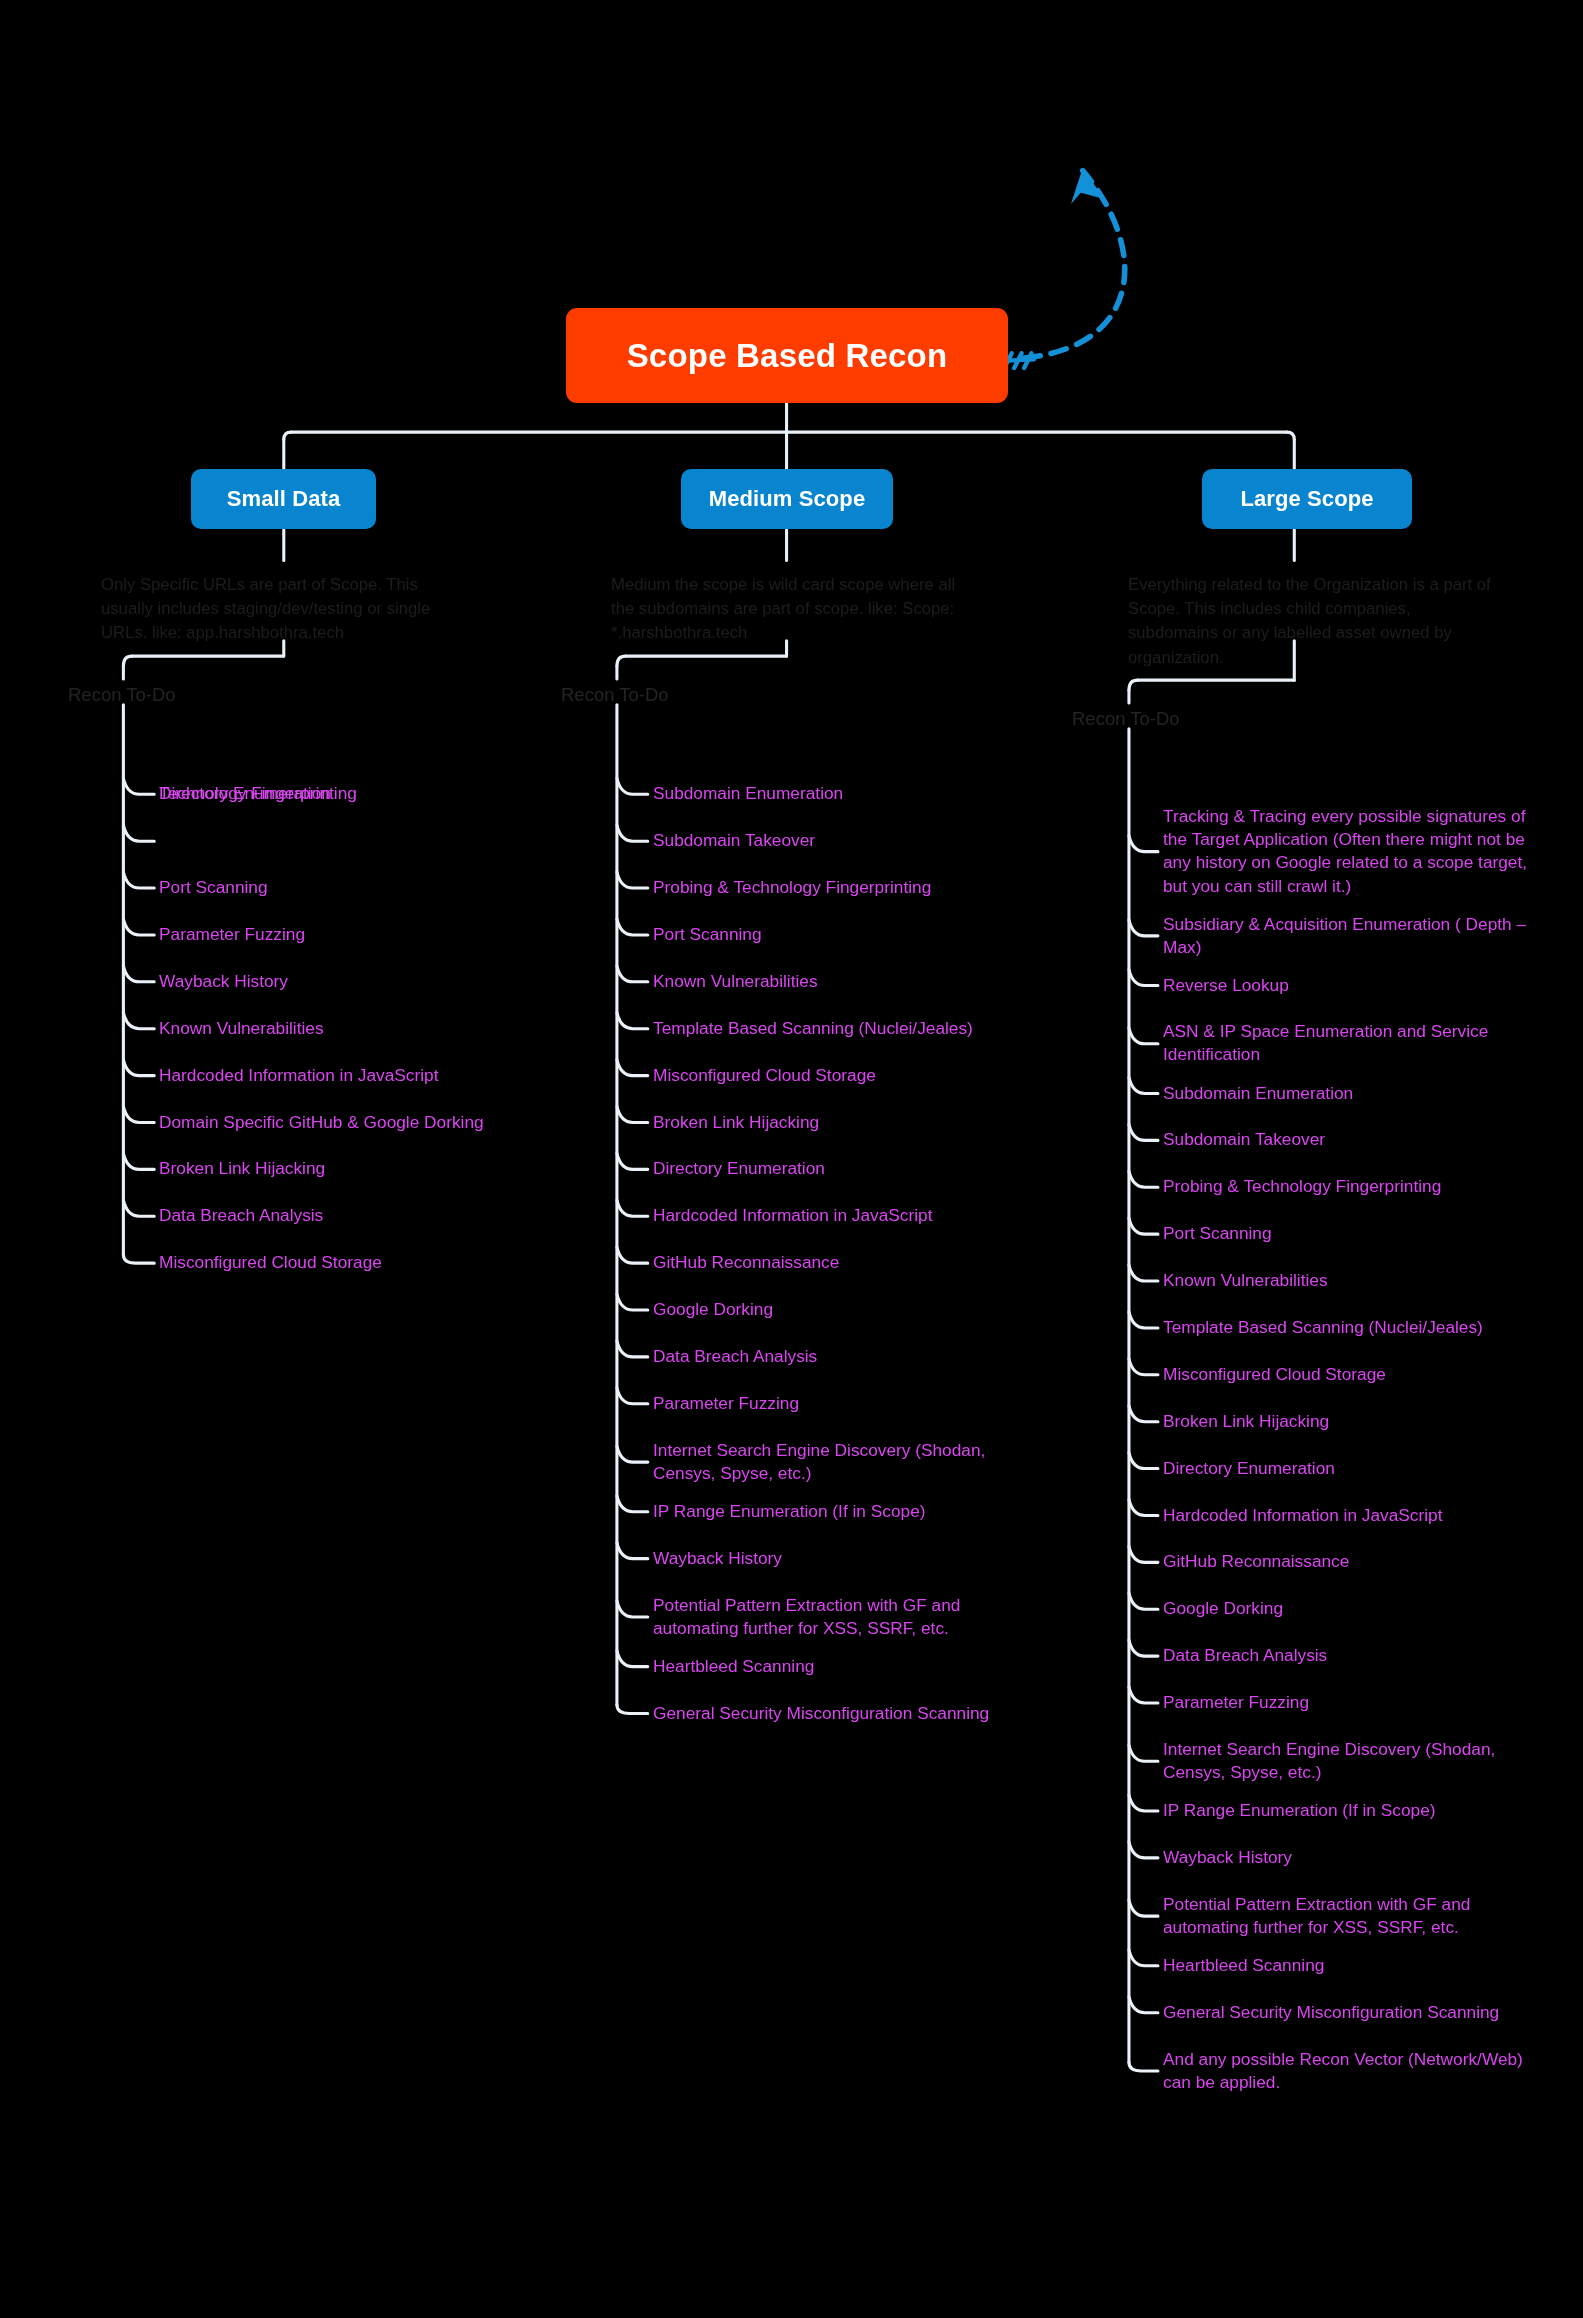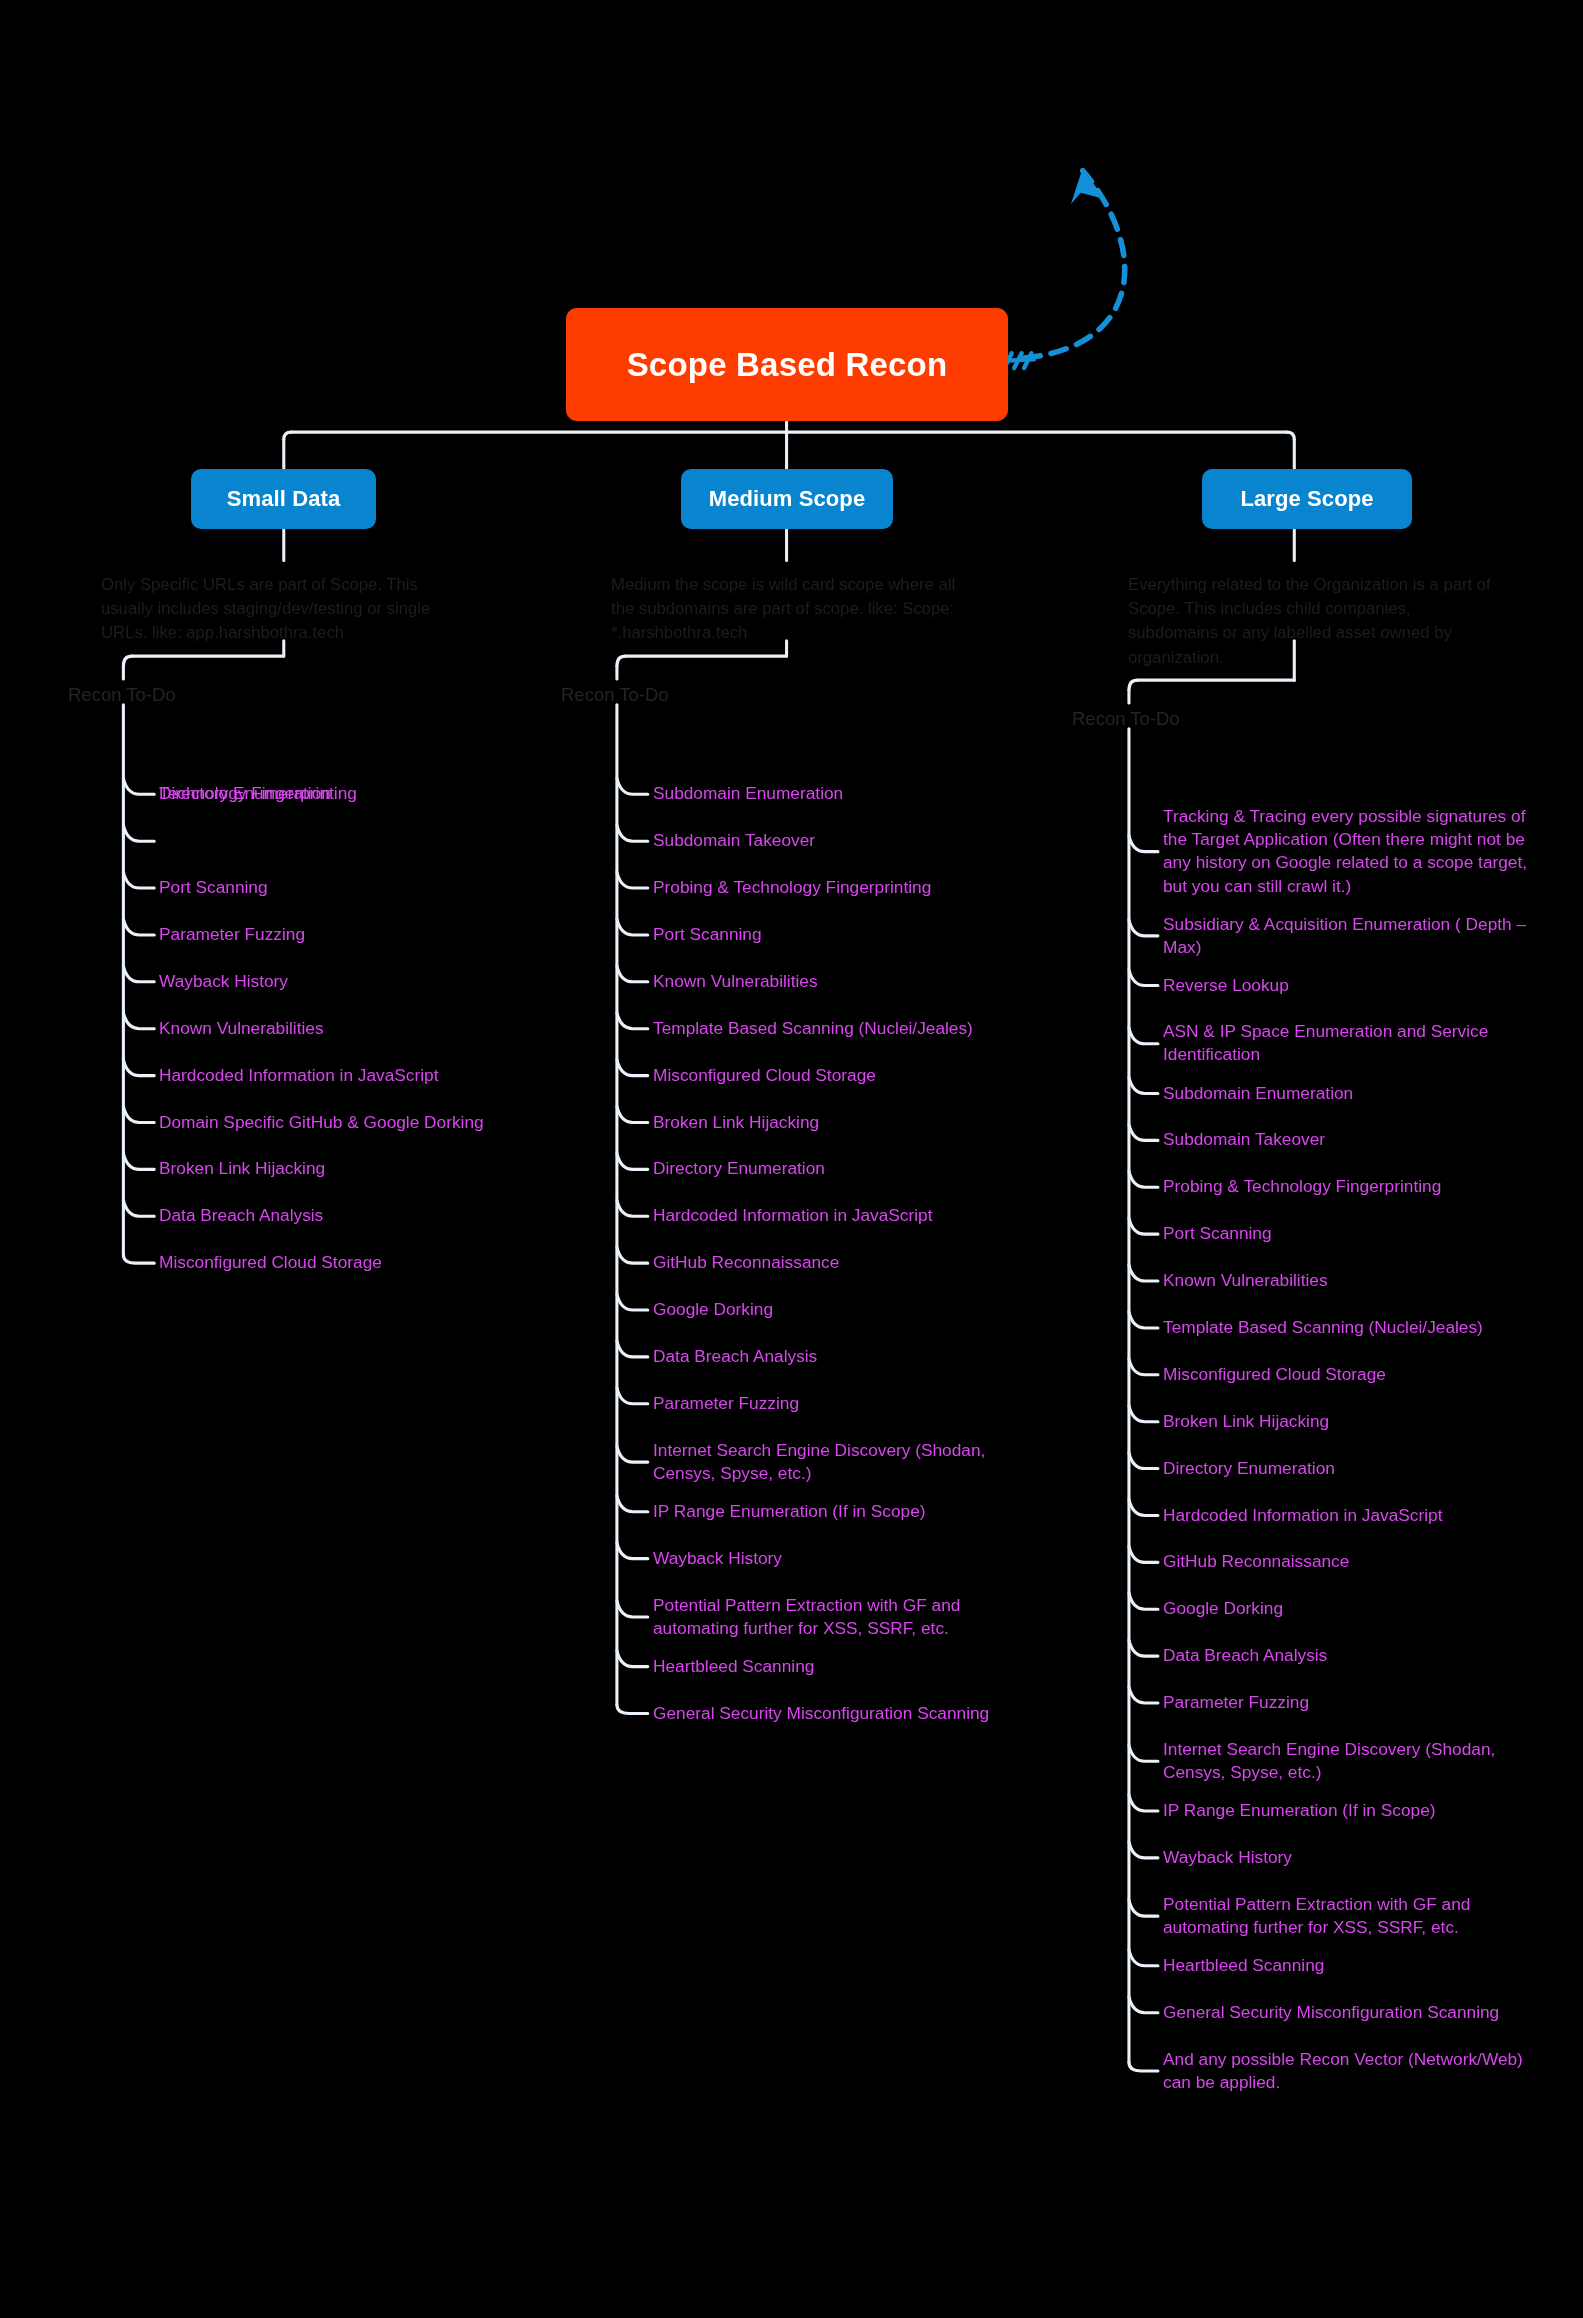--- a/index.html
+++ b/index.html
@@ -32,21 +32,21 @@
     color: #ffffff;
     letter-spacing: 0.1px;
   }
 
   
   .node-root {
     position: absolute;
     left: 566px;
     top: 308px;
     width: 442px;
-    height: 113px;
+    height: 95px;
     background: #FF3C00;
     border-radius: 11px;
     display: flex;
     align-items: center;
     justify-content: center;
     color: #ffffff;
     font-size: 33px;
     font-weight: 700;
     letter-spacing: 0.2px;
   }

